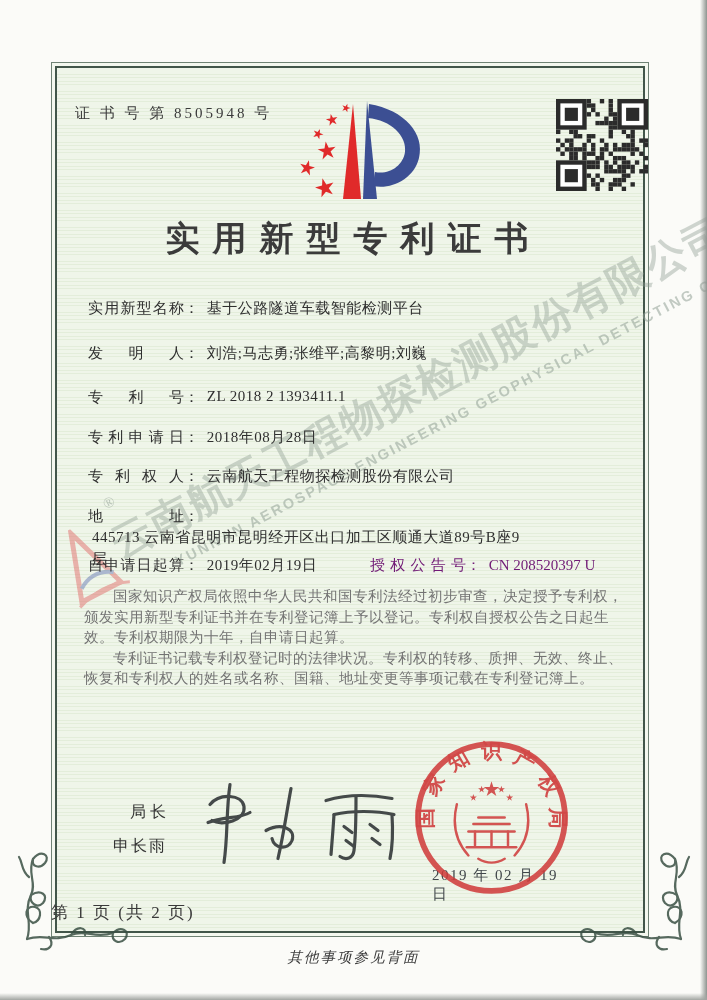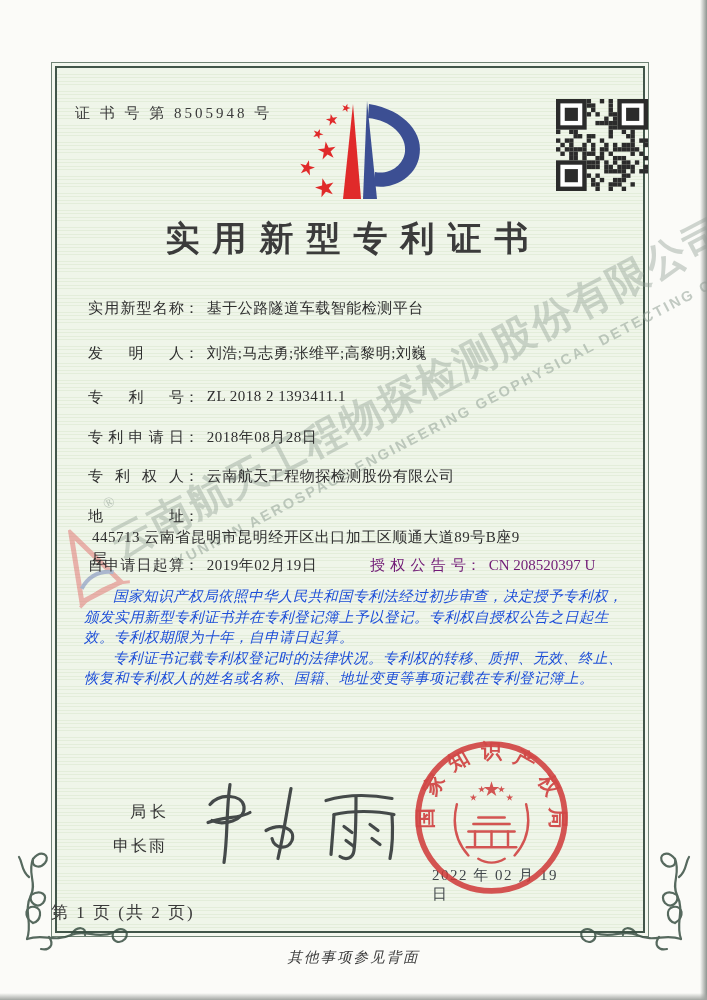--- a/index.html
+++ b/index.html
@@ -41,21 +41,21 @@
     font-size:34px;font-weight:bold;letter-spacing:13px;color:#3b3b3b;}
   .field{position:absolute;left:88px;font-size:15px;color:#2f2f2f;white-space:nowrap;}
   .field .lbl{display:inline-block;width:96px;text-align:justify;text-align-last:justify;
     vertical-align:top;}
   .field .col{display:inline-block;vertical-align:top;}
   .field .val{display:inline-block;vertical-align:top;margin-left:4px;letter-spacing:.5px;}
   .field.wrap{white-space:normal;width:540px;}
   .field.wrap .val{width:428px;line-height:22px;}
   .field2{position:absolute;font-size:15px;color:#701a75;white-space:nowrap;}
   .paras{position:absolute;left:84px;top:586px;width:540px;font-size:14.5px;
-    line-height:20.5px;color:#1d4ed8;font-style:italic;}
+    line-height:20.5px;color:#737373;}
   .paras p{margin:0;text-indent:2em;letter-spacing:.5px;}
   .sig-title{position:absolute;left:130px;top:802px;font-size:16px;letter-spacing:4px;color:#333;}
   .sig-name{position:absolute;left:113px;top:836px;font-size:16px;letter-spacing:2px;color:#333;}
   .sig-hand{position:absolute;left:196px;top:768px;}
   .seal{position:absolute;left:409px;top:735px;opacity:.93;}
   .seal-date{position:absolute;left:432px;top:866px;font-size:15px;letter-spacing:1.5px;color:#41474b;}
   .page-no{position:absolute;left:51px;top:901px;width:598px;text-align:left;
     font-size:17px;letter-spacing:2px;color:#3a3a3a;}
   .footer-note{position:absolute;left:0;top:948px;width:707px;text-align:center;
     font-size:14.5px;font-style:italic;letter-spacing:2px;color:#3c3c3c;}
@@ -316,21 +316,21 @@
       <path d="M70,60 C85,52 100,58 96,70 C92,80 78,78 76,68"></path>
       <path d="M130,30 C150,24 175,24 196,28"></path>
       <path d="M138,44 C155,40 180,40 198,44"></path>
       <path d="M138,44 C137,60 136,72 135,84"></path>
       <path d="M196,44 C197,60 197,74 194,88"></path>
       <path d="M160,26 C160,45 160,64 158,80 C157,88 150,90 144,86"></path>
       <path d="M148,56 l8,6 M174,54 l8,6 M150,70 l8,6 M176,68 l8,6"></path>
     </g>
   </svg>
 
-  <div class="seal-date">2022 年 02 月 19 日</div>
+  <div class="seal-date">2019 年 02 月 19 日</div>
 
   <svg class="seal" width="165" height="165" viewBox="0 0 200 200">
     <defs>
       <path id="sealArc" d="M 32.3 124.6 A 72 72 0 1 1 167.7 124.6" fill="none"></path>
     </defs>
     <circle cx="100" cy="100" r="89" fill="none" stroke="#cf3a3a" stroke-width="7" opacity=".92"></circle>
     <text font-size="25" font-weight="bold" fill="#cf3a3a" opacity=".95" font-family="'Liberation Serif','DejaVu Serif',serif">
       <textPath href="#sealArc" startOffset="50%" text-anchor="middle" textLength="252" lengthAdjust="spacing" id="seal-ring-text">国家知识产权局</textPath>
     </text>
     <g fill="#cf3a3a" opacity=".92">

